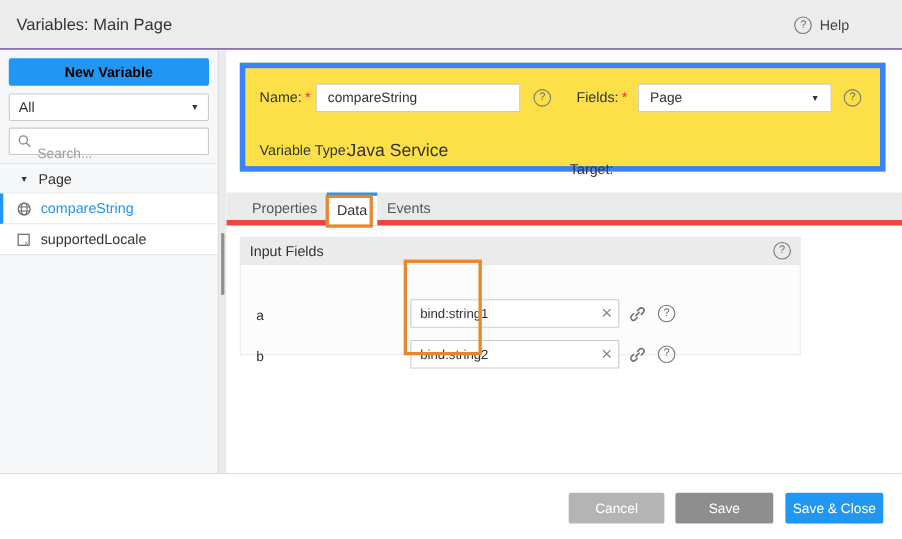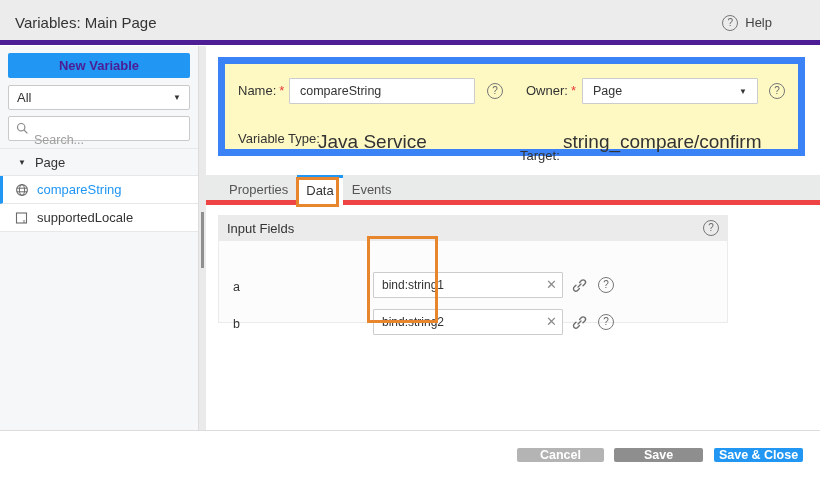--- a/index.html
+++ b/index.html
@@ -3,31 +3,31 @@
 <meta charset="utf-8">
 <style>
   * { margin:0; padding:0; box-sizing:border-box; }
   body { background:#fff; }
   .screen {
     position:relative; width:820px; height:490px; background:#fff; overflow:hidden;
     font-family:"Liberation Sans","DejaVu Sans",sans-serif; color:#333;
   }
   
   .top-header { position:absolute; left:0; top:0; width:820px; height:45px;
-    background:#ececec; border-bottom:5px solid #4c1d95; }
+    background:#ececec; border-bottom:1px solid #4c1d95; }
   .page-title { position:absolute; left:15px; top:0; line-height:45px; font-size:15px; color:#333; }
   .help-wrap { position:absolute; right:48px; top:0; height:45px; display:flex; align-items:center; gap:7px; cursor:pointer; }
   .q-circle { display:inline-flex; align-items:center; justify-content:center;
     width:16px; height:16px; border:1px solid #777; border-radius:50%;
     font-size:10px; color:#666; line-height:1; background:transparent; }
   .help-text { font-size:13px; color:#444; }
   
   .sidebar { position:absolute; left:0; top:46px; width:198px; height:384px; background:#f6f7f8; }
   .btn-new { position:absolute; left:8px; top:7px; width:182px; height:25px;
-    background:#2196f3; color:#4c1d95; font-size:13px; font-weight:700; border:none; border-radius:2px;
+    background:#2196f3; color:#000000; font-size:13px; font-weight:700; border:none; border-radius:2px;
     display:flex; align-items:center; justify-content:center; cursor:pointer;
     font-family:"Liberation Sans","DejaVu Sans",sans-serif; }
   .filter-select { position:absolute; left:8px; top:39px; width:182px; height:25px;
     background:#fff; border:1px solid #c9c9c9; border-radius:2px; font-size:13px; color:#333;
     display:flex; align-items:center; padding:0 8px; cursor:pointer; }
   .filter-select .caret { margin-left:auto; font-size:8px; color:#333; }
   .search-box { position:absolute; left:8px; top:70px; width:182px; height:25px;
     background:#fff; border:1px solid #c9c9c9; border-radius:2px;
     display:flex; align-items:center; padding:0 7px; gap:5px; }
   .search-box input { border:none; outline:none; flex:1; font-size:12.5px; color:#333;
@@ -43,30 +43,30 @@
   .tree-item.selected .tree-label { color:#2196f3; }
   .tree-item .tree-label { color:#333; }
   
   .v-scrollbar { position:absolute; left:198px; top:46px; width:8px; height:384px;
     background:#eaeaea; border-left:1px solid #dcdcdc; }
   .v-thumb { position:absolute; left:2px; top:166px; width:3px; height:56px; background:#8f8f8f; }
   
   .main { position:absolute; left:206px; top:46px; width:614px; height:384px; background:#fff; }
   .content-divider { position:absolute; left:0; top:430px; width:820px; height:1px; background:#dcdcdc; }
   .form-card { position:absolute; left:12px; top:11px; width:587px; height:99px;
-    background:#fef9c3; border:7px solid #3b82f6; }
+    background:#fde047; border:5px solid #3b82f6; }
   .fld-label { position:absolute; font-size:13px; color:#333; white-space:nowrap; }
   .req { color:#e53935; margin-left:3px; }
   .text-input { position:absolute; border:1px solid #ccc; background:#fff; border-radius:1px;
     font-size:12.5px; color:#333; padding:0 10px; outline:none;
     font-family:"Liberation Sans","DejaVu Sans",sans-serif; }
   .fake-select { position:absolute; background:#fff; border:1px solid #ccc; border-radius:1px;
     font-size:12.5px; color:#333; display:flex; align-items:center; padding:0 10px; cursor:pointer; }
   .fake-select .caret { margin-left:auto; font-size:8px; color:#333; }
-  .ro-value { position:absolute; font-size:19px; color:#333; white-space:nowrap; }
+  .ro-value { position:absolute; font-size:16px; color:#333; white-space:nowrap; }
   
   .tab-bar { position:absolute; left:0; top:129px; width:614px; height:30px; background:#e9eaea;
     border-bottom:5px solid #ef4444; display:flex; padding-left:14px; }
   .tab { height:30px; line-height:30px; padding:0 9px; font-size:13px; color:#555; cursor:pointer; }
   .tab.active { background:#fff; border-top:3px solid #2196f3; line-height:26px; color:#333; }
   
   .if-section { position:absolute; left:12px; top:169px; width:510px; }
   .if-header { height:26px; background:#ebebec; display:flex; align-items:center; padding:0 9px;
     font-size:13px; color:#333; }
   .if-header .q-circle { margin-left:auto; cursor:pointer; }
@@ -78,22 +78,22 @@
     font-size:12px; color:#333; padding:0 24px 0 8px; outline:none; border-radius:1px;
     font-family:"Liberation Sans","DejaVu Sans",sans-serif; }
   .clear-x { position:absolute; right:6px; top:5px; font-size:13px; color:#8a8a8a; cursor:pointer; }
   .link-icon { position:absolute; left:352px; width:17px; height:17px; cursor:pointer; }
   .row-help { position:absolute; left:379px; cursor:pointer; }
   
   .annotation { position:absolute; border:3px solid #e8862d; background:transparent; pointer-events:none; }
   .ann-tab { left:296px; top:177px; width:43px; height:30px; }
   .ann-bind { left:367px; top:236px; width:71px; height:87px; }
   
-  .footer-btn { position:absolute; top:448px; height:14px; border:none; border-radius:2px;
-    color:#fff; font-size:12.5px; font-weight:700; cursor:pointer;
+  .footer-btn { position:absolute; top:448px; height:28px; border:none; border-radius:2px;
+    color:#fff; font-size:12.5px; font-weight:400; cursor:pointer;
     display:flex; align-items:center; justify-content:center;
     font-family:"Liberation Sans","DejaVu Sans",sans-serif; }
   .btn-cancel { left:517px; width:87px; background:#b4b4b4; }
   .btn-save { left:614px; width:89px; background:#8e8e8e; }
   .btn-save-close { left:714px; width:89px; background:#2196f3; }
   svg { display:block; }
 </style>
 </head>
 <body>
 
@@ -160,32 +160,31 @@
   <div class="main">
 
     <div class="form-card">
       <div class="fld-label" style="left:13px; top:19px;">
         <span>Name:</span><span class="req">*</span>
       </div>
       <input class="text-input" style="left: 64px; top: 14px; width: 186px; height: 26px;" type="text" value="compareString">
       <span class="q-circle" style="position:absolute; left:262px; top:19px;">?</span>
 
       <div class="fld-label" style="left:301px; top:19px;">
-        <span>Owner:</span><span class="req">*</span>
+        <span>Fields:</span><span class="req">*</span>
       </div>
       <div class="fake-select" style="left:357px; top:14px; width:176px; height:26px;">
         <span>Page</span>
         <span class="caret">▼</span>
       </div>
       <span class="q-circle" style="position:absolute; left:544px; top:19px;">?</span>
 
       <div class="fld-label" style="left:13px; top:67px;">Variable Type:</div>
       <div class="ro-value" style="left:93px; top:67px;">Java Service</div>
       <div class="fld-label" style="left:295px; top:84px;">Target:</div>
-      <div class="ro-value" style="left:338px; top:67px;">string_compare/confirm</div>
     </div>
 
     <div class="tab-bar">
       <div class="tab">Properties</div>
       <div class="tab active">Data</div>
       <div class="tab">Events</div>
     </div>
 
     <div class="if-section">
       <div class="if-header">

